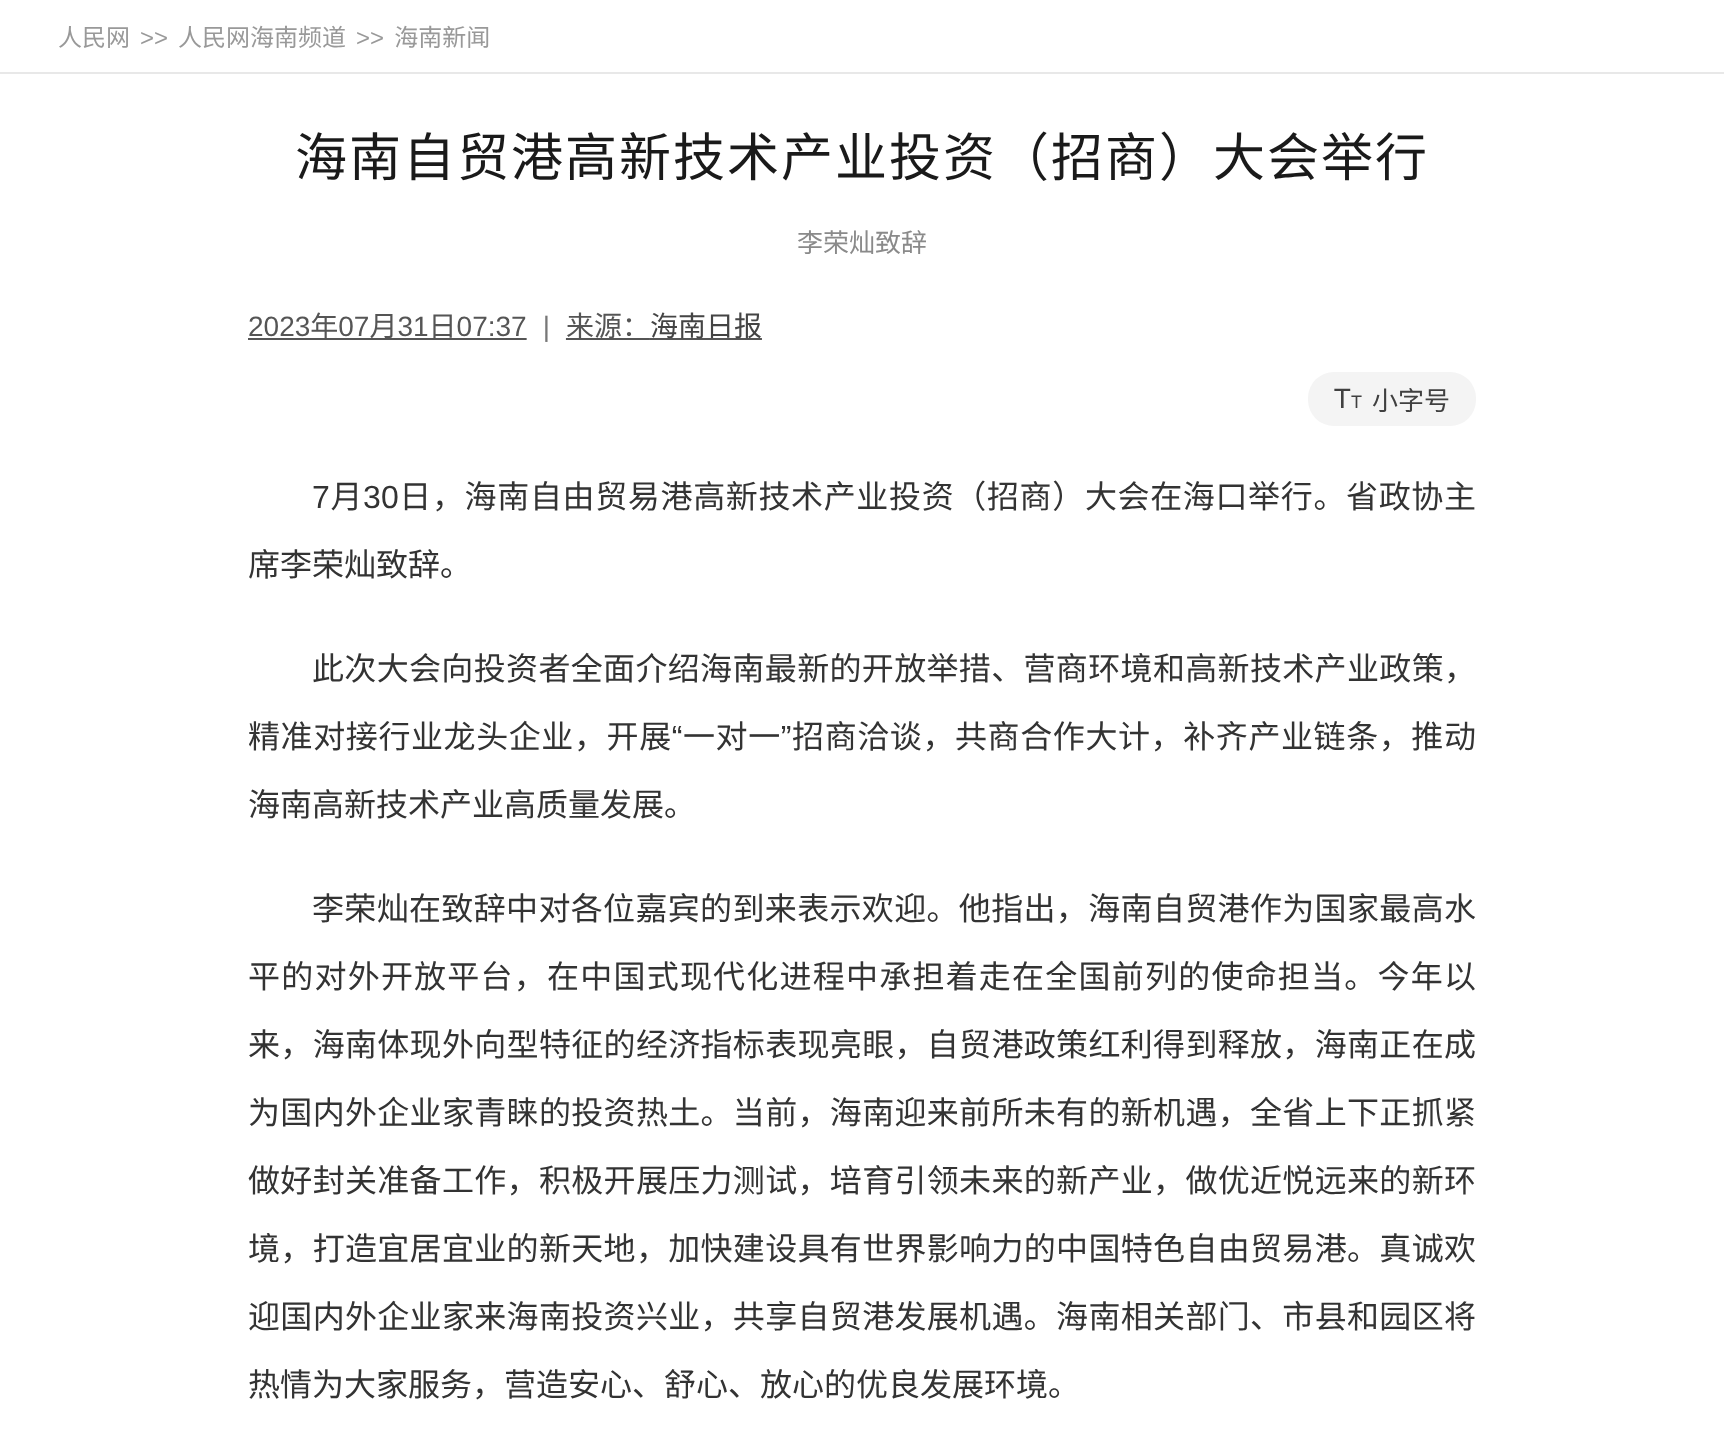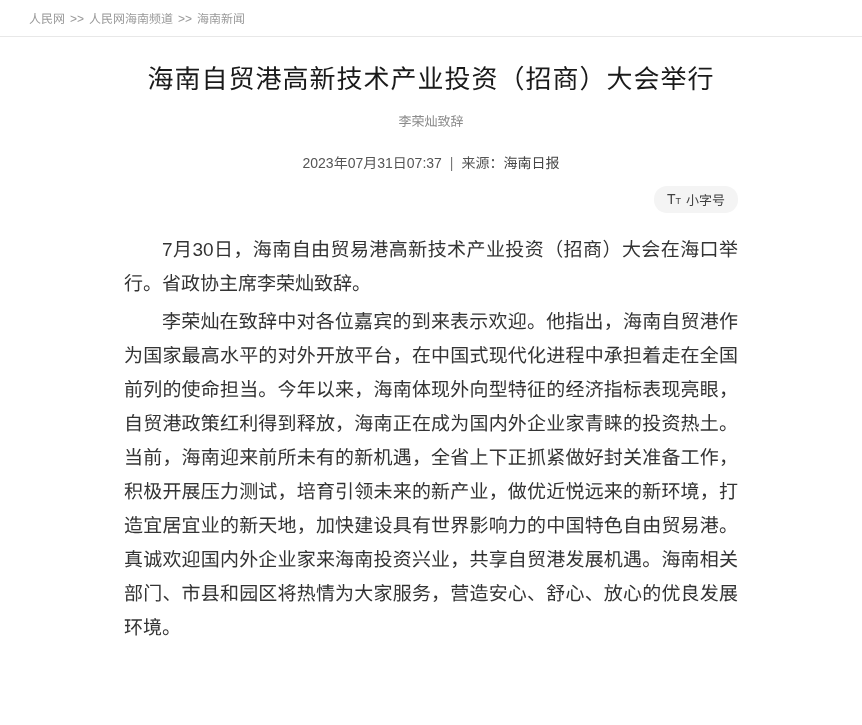--- a/index.html
+++ b/index.html
@@ -48,23 +48,24 @@
 
   .article-subtitle {
     margin-top: 14px;
     text-align: center;
     font-size: 13px;
     color: #8a8a8a;
   }
 
   .article-meta {
     margin-top: 22px;
-    text-align: center;
+    text-align: left;
     font-size: 14px;
     color: #555;
+    text-decoration: underline;
   }
   .article-meta .meta-sep { margin: 0 8px; color: #777; }
   .article-meta .meta-source { color: #444; cursor: pointer; text-decoration: none; }
 
   .toolbar {
     margin-top: 14px;
     display: flex;
     justify-content: flex-end;
   }
   .font-size-btn {
@@ -87,26 +88,26 @@
   .article-body { margin-top: 20px; }
 
   .origin-title {
     font-size: 14px;
     color: #333;
     line-height: 22px;
     margin-bottom: 6px;
   }
 
   .article-body p.para {
-    font-size: 19px;
+    font-size: 16px;
     color: #333;
     line-height: 34px;
     text-indent: 2em;
     text-align: justify;
-    margin-top: 4px;
+    margin-top: 18px;
   }
 </style>
 </head>
 <body>
 
 <div class="breadcrumb-bar">
   <a>人民网</a><span class="breadcrumb-sep">&gt;&gt;</span><a>人民网海南频道</a><span class="breadcrumb-sep">&gt;&gt;</span><a>海南新闻</a>
 </div>
 
 <div class="article-wrap">
@@ -124,17 +125,18 @@
       <span class="tt-icon">
           <span class="t-big">T</span>
           <span class="t-small">T</span>
         </span>
       <span>小字号</span>
     </button>
   </div>
 
   <div class="article-body">
     <p class="para">7月30日，海南自由贸易港高新技术产业投资（招商）大会在海口举行。省政协主席李荣灿致辞。</p>
+    <p class="para">此次大会向投资者全面介绍海南最新的开放举措、营商环境和高新技术产业政策，精准对接行业龙头企业，开展“一对一”招商洽谈，共商合作大计，补齐产业链条，推动海南高新技术产业高质量发展。</p>
     <p class="para">李荣灿在致辞中对各位嘉宾的到来表示欢迎。他指出，海南自贸港作为国家最高水平的对外开放平台，在中国式现代化进程中承担着走在全国前列的使命担当。今年以来，海南体现外向型特征的经济指标表现亮眼，自贸港政策红利得到释放，海南正在成为国内外企业家青睐的投资热土。当前，海南迎来前所未有的新机遇，全省上下正抓紧做好封关准备工作，积极开展压力测试，培育引领未来的新产业，做优近悦远来的新环境，打造宜居宜业的新天地，加快建设具有世界影响力的中国特色自由贸易港。真诚欢迎国内外企业家来海南投资兴业，共享自贸港发展机遇。海南相关部门、市县和园区将热情为大家服务，营造安心、舒心、放心的优良发展环境。</p>
 
   </div>
 
 </div>
 
 </body></html>

